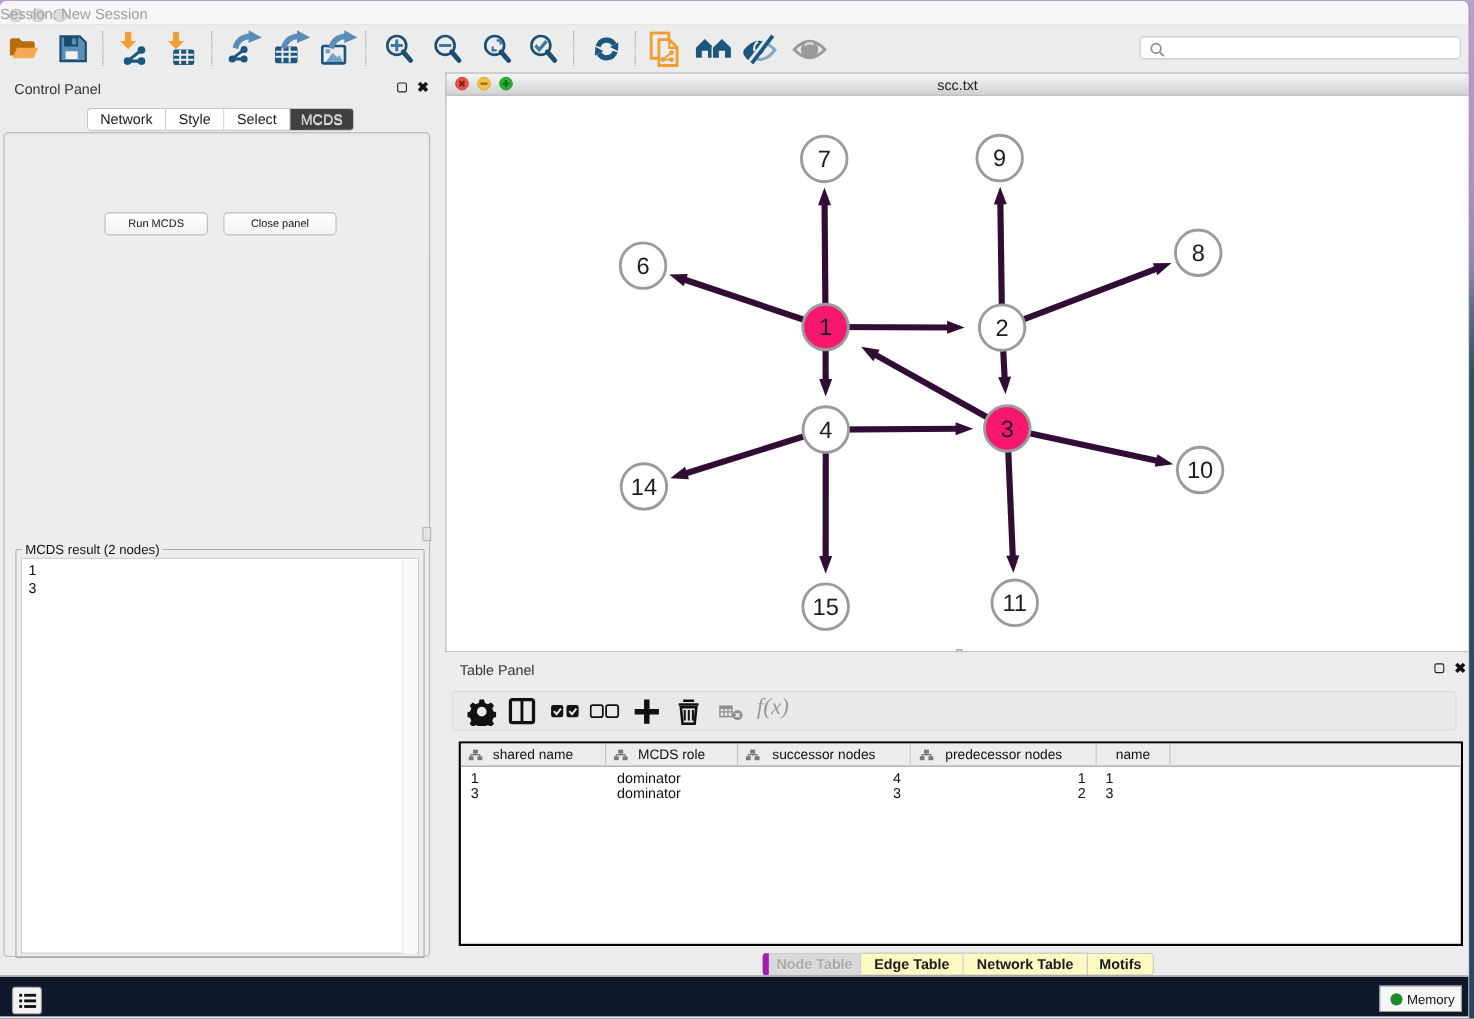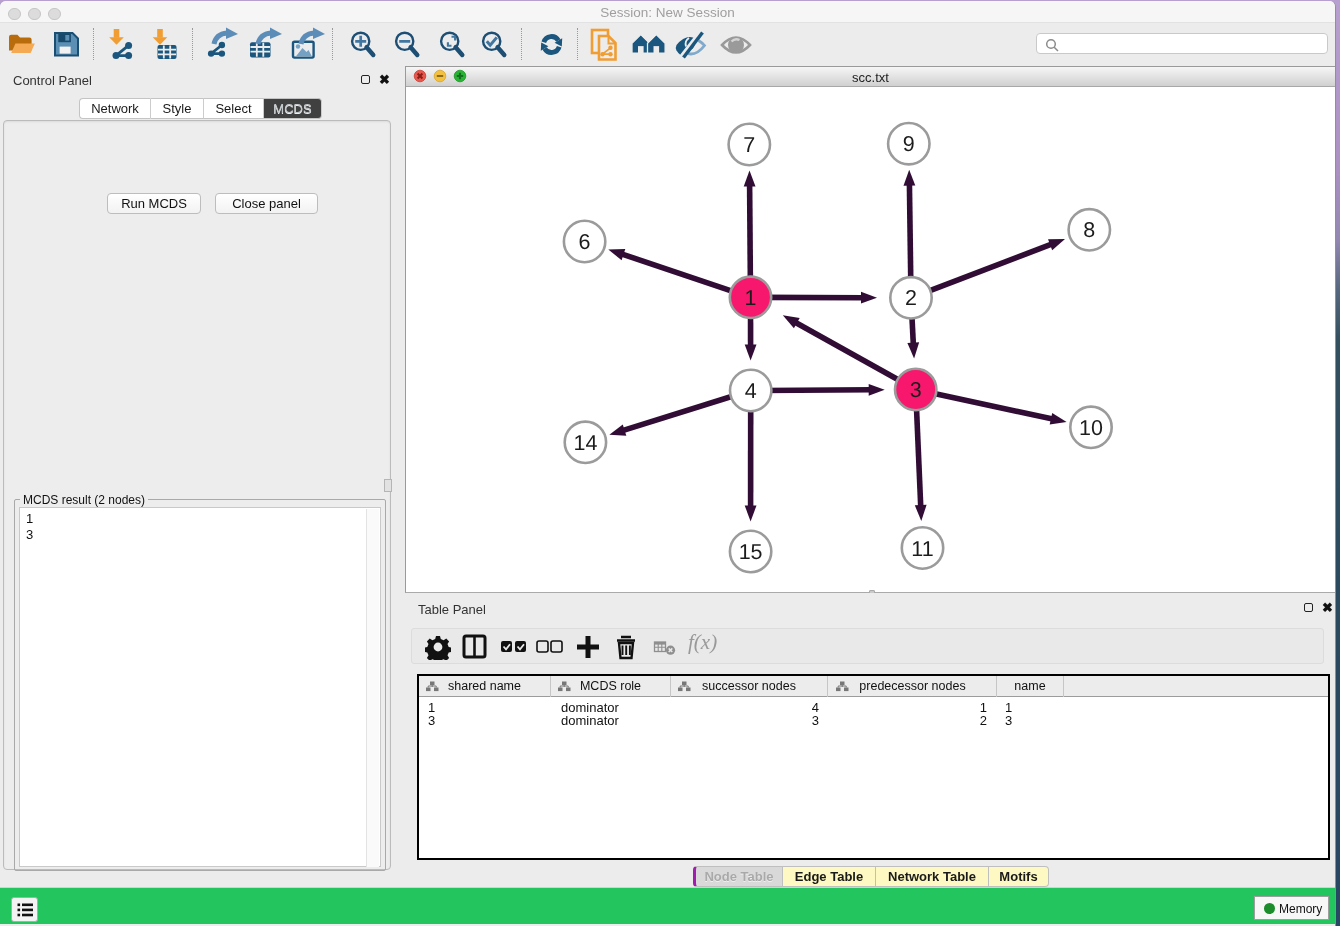--- a/index.html
+++ b/index.html
@@ -2,58 +2,58 @@
 <html><head>
 <meta charset="utf-8">
 <style>
 * { margin:0; padding:0; box-sizing:border-box; }
 html,body { width:1340px; height:926px; overflow:hidden; }
 body { font-family:"Liberation Sans", sans-serif; background:linear-gradient(180deg,#b79fd0 0px,#ab90c4 170px,#9287b2 240px,#56687f 290px,#33505f 340px,#2b4a5f 600px,#274764 926px); position:relative; }
 #win { position:absolute; left:0; top:1px; width:1336px; height:925px; background:#ececec; border-radius:6px 6px 0 0; border-right:1px solid #8f8f96; overflow:hidden; }
 
 #titlebar { position:absolute; left:0; top:0; width:100%; height:22px; background:#f6f6f6; border-bottom:1px solid #e2e2e2; }
 .tl { position:absolute; top:6.5px; width:12.5px; height:12.5px; border-radius:50%; background:#dcdcdc; border:1px solid #c6c6c6; }
-#title { position:absolute; top:4px; left:0; width:100%; text-align:center; font-size:13.5px; color:#9f9f9f; }
+#title { position:absolute; top:4px; left:0; width:100%; font-size:13.5px; color:#9f9f9f; }
 
 #toolbar { position:absolute; left:0; top:22px; width:100%; height:43px; background:#ececec; }
 .sep { position:absolute; top:5px; height:32px; width:0; border-left:1px dotted #999; }
 .ticon { position:absolute; top:4px; }
 #search { position:absolute; left:1036px; top:10px; width:292px; height:21px; background:#fff; border:1px solid #c9c9c9; border-radius:4px; }
 
 .phead { font-size:13px; color:#333; }
 .float-ic { position:absolute; width:9px; height:9px; border:1.6px solid #222; border-radius:2px; }
 .close-ic { position:absolute; font-size:13px; font-weight:bold; color:#111; line-height:10px; }
 
 #cpanel { position:absolute; left:0; top:65px; width:394px; height:820px; background:#ececec; }
 #ctabs { position:absolute; left:79px; top:32px; height:21px; display:flex; }
 .tab { height:21px; font-size:13px; color:#1a1a1a; background:#fff; border-top:1px solid #c4c4c4; border-bottom:1px solid #c4c4c4; border-right:1px solid #ccc; display:flex; align-items:center; justify-content:center; }
 #tabpane { position:absolute; left:3px; top:54px; width:388px; height:750px; border:1px solid #bbb; border-radius:4px; background:#ededed; box-shadow:inset 0 1px 2px rgba(0,0,0,0.08); }
 #optlabel { position:absolute; top:16px; left:3px; width:100%; text-align:center; font-size:14px; color:#1a1a1a; }
 #combo { position:absolute; left:41px; top:40px; width:309px; height:23px; background:#fff; border:1px solid #c6c6c6; border-radius:4px; font-size:13.5px; color:#111; line-height:20px; padding-left:13px; }
-.btn { position:absolute; top:72px; height:21px; background:linear-gradient(#ffffff,#f2f2f2); border:1px solid #bdbdbd; border-radius:4px; font-size:13px; color:#111; text-align:center; line-height:19px;margin-left:12px; }
+.btn { position:absolute; top:72px; height:21px; background:linear-gradient(#ffffff,#f2f2f2); border:1px solid #bdbdbd; border-radius:4px; font-size:10px; color:#111; text-align:center; line-height:19px; }
 #fieldset { position:absolute; left:10px; top:378px; width:372px; height:372px; border:1px solid #a9a9a9; border-radius:2px;padding-left:11px; }
 #legend { position:absolute; left:5px; top:-7px; background:#ededed; padding:0 3px; font-size:12px; color:#111; }
 #resultbox { position:absolute; left:4px; top:7px; width:362px; height:360px; background:#fff; border:1px solid #c9c9c9; font-size:13px; color:#111; padding:3px 0 0 6px; line-height:15.5px; }
 #rscroll { position:absolute; right:1px; top:1px; width:13px; height:358px; background:#fafafa; border-left:1px solid #e3e3e3; }
 
 #netwin { position:absolute; left:405px; top:65px; width:931px; height:527px; background:#fff; border:1px solid #9a9a9a; border-bottom:1px solid #aaa; }
 #nettitle { position:absolute; left:0; top:0; width:100%; height:20px; background:linear-gradient(#f6f6f6,#d0d0d0); border-bottom:1px solid #a8a8a8; }
 #nettitle span.t { position:absolute; width:100%; text-align:center; top:3px; font-size:13px; font-weight:normal; color:#222; }
 #canvas { position:absolute; left:0; top:21px; width:929px; height:504px; background:#fff; overflow:hidden; font-family:"Liberation Sans", sans-serif; }
 
 #tpanel { position:absolute; left:405px; top:592px; width:931px; height:294px; background:#ececec; }
 #ttoolbar { position:absolute; left:6px; top:35px; width:913px; height:36px; background:#e9e9e9; border:1px solid #dcdcdc; border-radius:3px; }
 #ttable { position:absolute; left:12px; top:81px; width:913px; height:186px; background:#fff; border:2px solid #000000; }
 #thead { position:absolute; left:0; top:0; width:100%; height:21px; background:#ececec; border-bottom:1px solid #9c9c9c; font-size:12.5px; color:#111; }
 .hcell { position:absolute; top:0; height:21px; border-right:1px solid #c6c6c6; text-align:center; line-height:21px; }
 .trow { position:absolute; font-size:13px; color:#111; height:14px; line-height:14px; }
 #btabs { position:absolute; left:288px; top:273px; height:21px; display:flex; }
 .btab { height:21px; font-size:13px; font-weight:bold; color:#1a1a1a; background:#fef9c3; border:1px solid #bfbfbf; border-left:none; display:flex; align-items:center; justify-content:center; }
 
-#statusbar { position:absolute; left:0; top:886px; width:100%; height:37px; background:#22c55e; border-top:1px solid #d2d2d2; }
+#statusbar { position:absolute; left:0; top:886px; width:100%; height:37px; background:#0f172a; border-top:1px solid #d2d2d2; }
 #listbtn { position:absolute; left:11px; top:9px; width:27px; height:25px; background:#f3f3f3; border:1px solid #acacac; border-radius:3px; }
 #membtn { position:absolute; left:1254px; top:8px; width:75px; height:24px; background:#f7f7f7; border:1px solid #9e9e9e; font-size:12px; color:#111; }
 svg { position:absolute; } svg text { text-rendering: geometricPrecision; }
 </style>
 </head>
 <body>
 <div id="win">
   <div id="titlebar">
     <div class="tl" style="left:8px"></div>
     <div class="tl" style="left:28px"></div>
@@ -333,21 +333,21 @@
         <div class="trow" style="left:252px;top:25px;width:148px;text-align:right">4</div>
         <div class="trow" style="left:410px;top:25px;width:158px;text-align:right">1</div>
         <div class="trow" style="left:586px;top:25px">1</div>
         <div class="trow" style="left:9px;top:38px">3</div>
         <div class="trow" style="left:142px;top:38px">dominator</div>
         <div class="trow" style="left:252px;top:38px;width:148px;text-align:right">3</div>
         <div class="trow" style="left:410px;top:38px;width:158px;text-align:right">2</div>
         <div class="trow" style="left:586px;top:38px">3</div>
     </div>
     <div id="btabs">
-      <div class="btab" style="width:90px;border-left:3px solid #a21caf;border-radius:4px 0 0 4px;background:#d9d9d9;color:#a9a9a9;text-shadow:0 1px 0 #f0f0f0">Node Table</div>
+      <div class="btab" style="width:90px;border-left:6px solid #a21caf;border-radius:4px 0 0 4px;background:#d9d9d9;color:#a9a9a9;text-shadow:0 1px 0 #f0f0f0">Node Table</div>
       <div class="btab" style="width:93px">Edge Table</div>
       <div class="btab" style="width:113px">Network Table</div>
       <div class="btab" style="width:60px;border-radius:0 4px 4px 0">Motifs</div>
     </div>
   </div>
   <div id="statusbar">
     <div id="listbtn">
         <svg style="position:absolute;left:5px;top:4px" width="16" height="16" viewBox="0 0 16 16">
           <rect x="0.5" y="1.5" width="2.6" height="2.6" fill="#111"></rect>
           <rect x="5" y="1.5" width="11" height="2.6" fill="#111"></rect>

